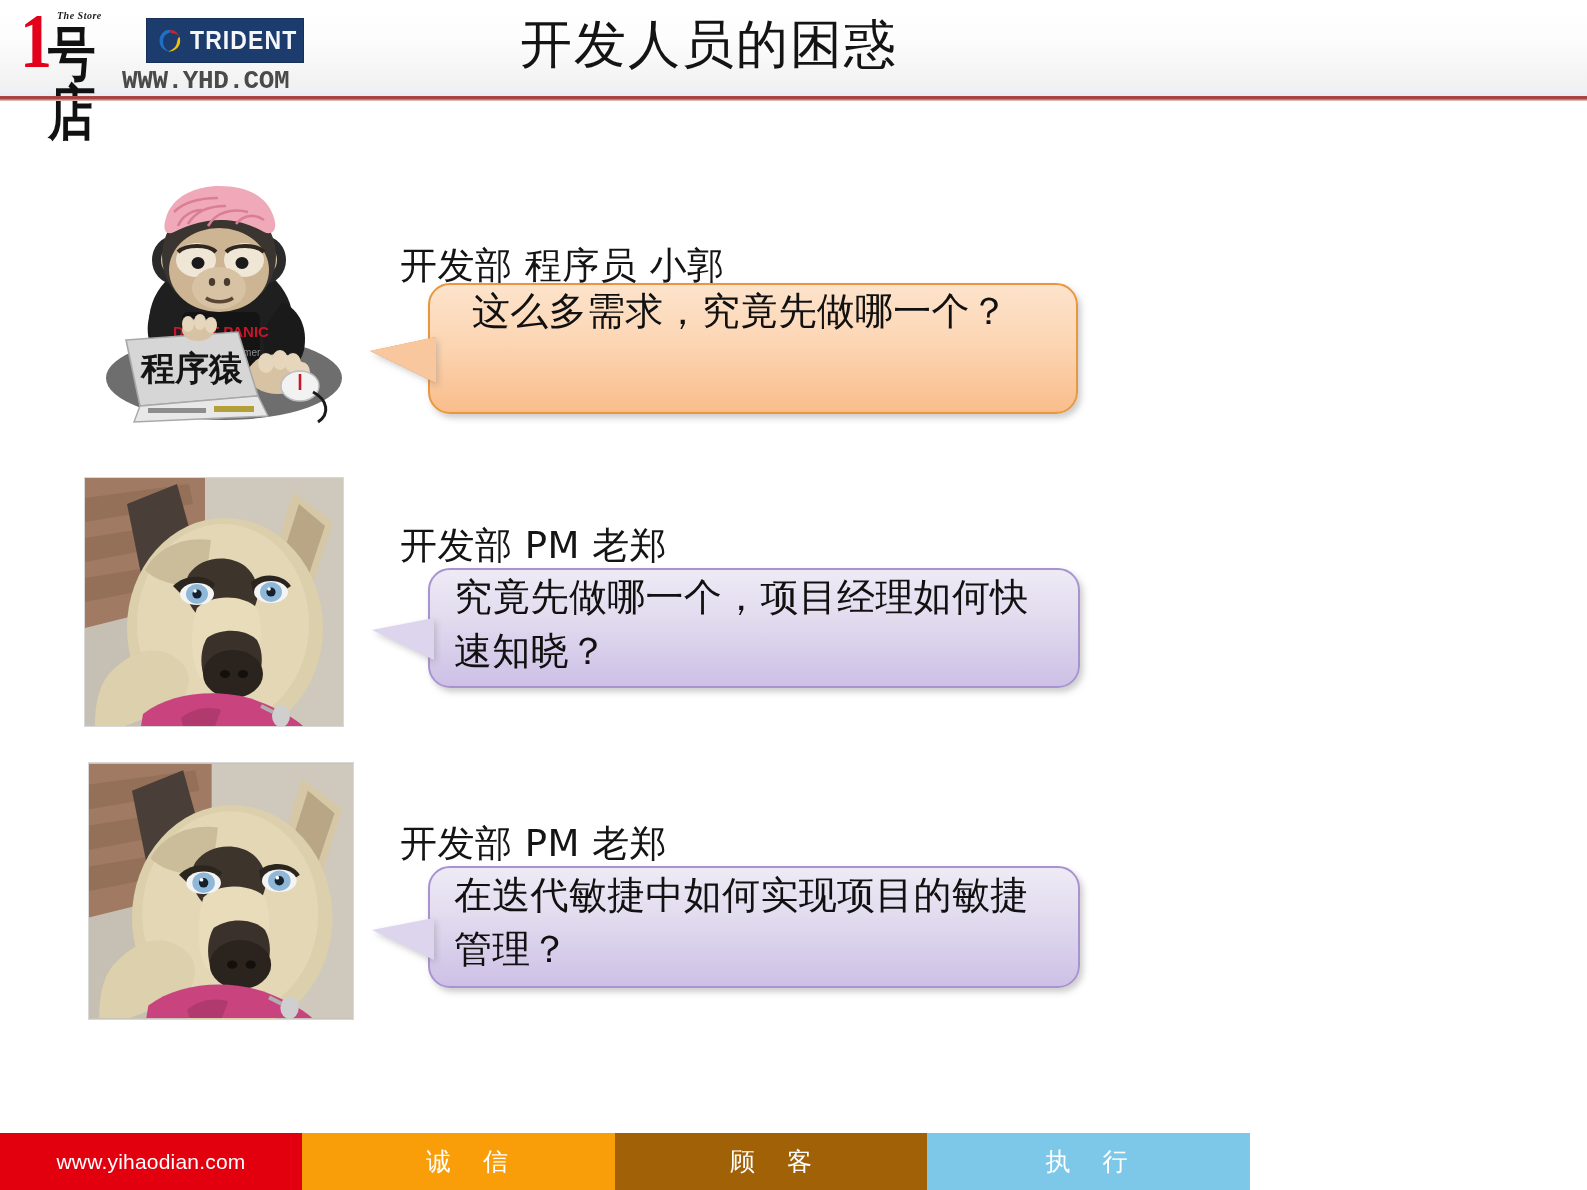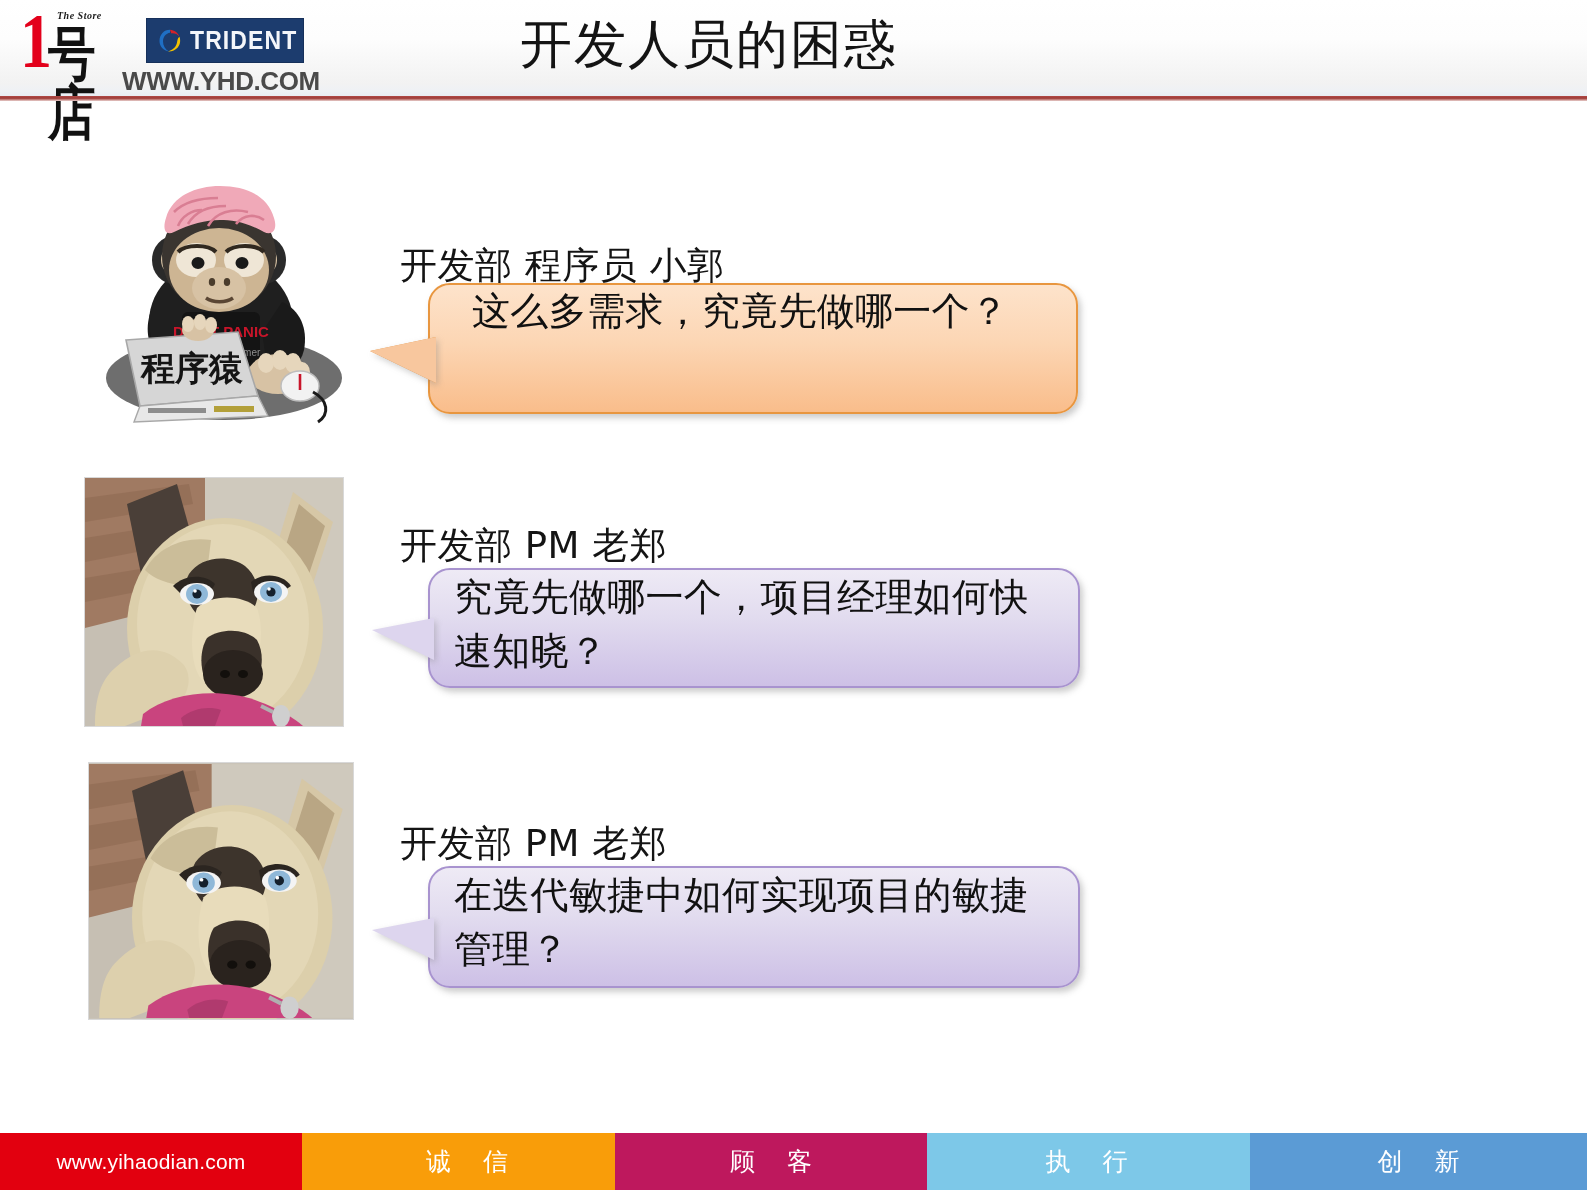--- a/index.html
+++ b/index.html
@@ -94,21 +94,21 @@
     transform: scaleX(0.92);
     transform-origin: left center;
   }
   .yhd-url {
     position: absolute;
     left: 122px; top: 66px;
     font-size: 26px;
     font-weight: bold;
     color: #4a4a4a;
     letter-spacing: -0.4px;
-    font-family: Liberation Sans, sans-serif;
+    font-family: Liberation Mono, monospace;
   }
 
   .slide-title {
     position: absolute;
     left: 520px; top: 8px;
     width: 620px;
     text-align: left;
     font-size: 52px;
     color: #141414;
     font-family: "DejaVu Sans", "Liberation Sans", sans-serif;
@@ -250,21 +250,21 @@
   .seg-1 {
     width: 313px;
     background: #f99d09;
     font-size: 25px;
     letter-spacing: 12px;
     padding-left: 29px;
     font-family: "DejaVu Sans", "Liberation Sans", sans-serif;
   }
   .seg-2 {
     width: 312px;
-    background: #be185d;
+    background: #a16207;
     font-size: 25px;
     letter-spacing: 12px;
     padding-left: 12px;
     font-family: "DejaVu Sans", "Liberation Sans", sans-serif;
   }
   .seg-3 {
     width: 323px;
     background: #7dc8e8;
     font-size: 25px;
     letter-spacing: 12px;
@@ -449,14 +449,13 @@
 <div class="bubble-tail tail-purple2"></div>
 <div class="bubble purple2">
   <span class="bubble-text">在迭代敏捷中如何实现项目的敏捷管理？</span>
 </div>
 
 <div class="footer">
   <div class="footer-seg seg-url">www.yihaodian.com</div>
   <div class="footer-seg seg-1">诚 信</div>
   <div class="footer-seg seg-2">顾 客</div>
   <div class="footer-seg seg-3">执 行</div>
-  <div class="footer-seg seg-4">创 新</div>
 </div>
 
 </body></html>

